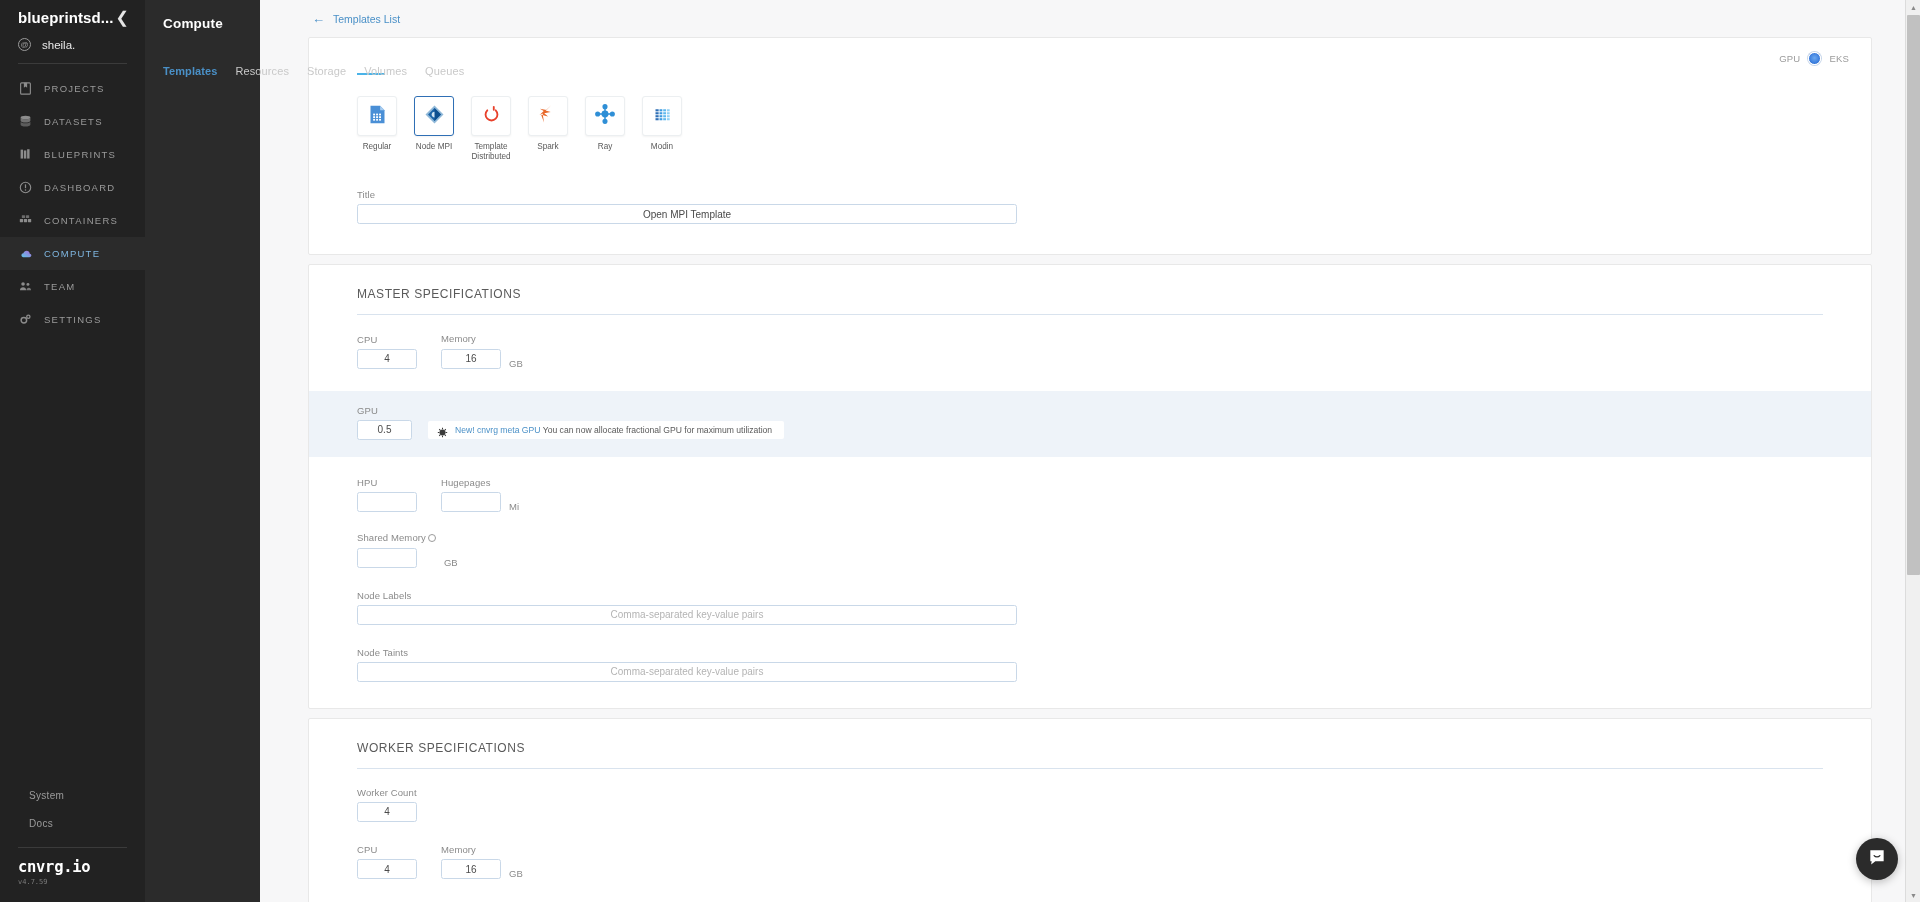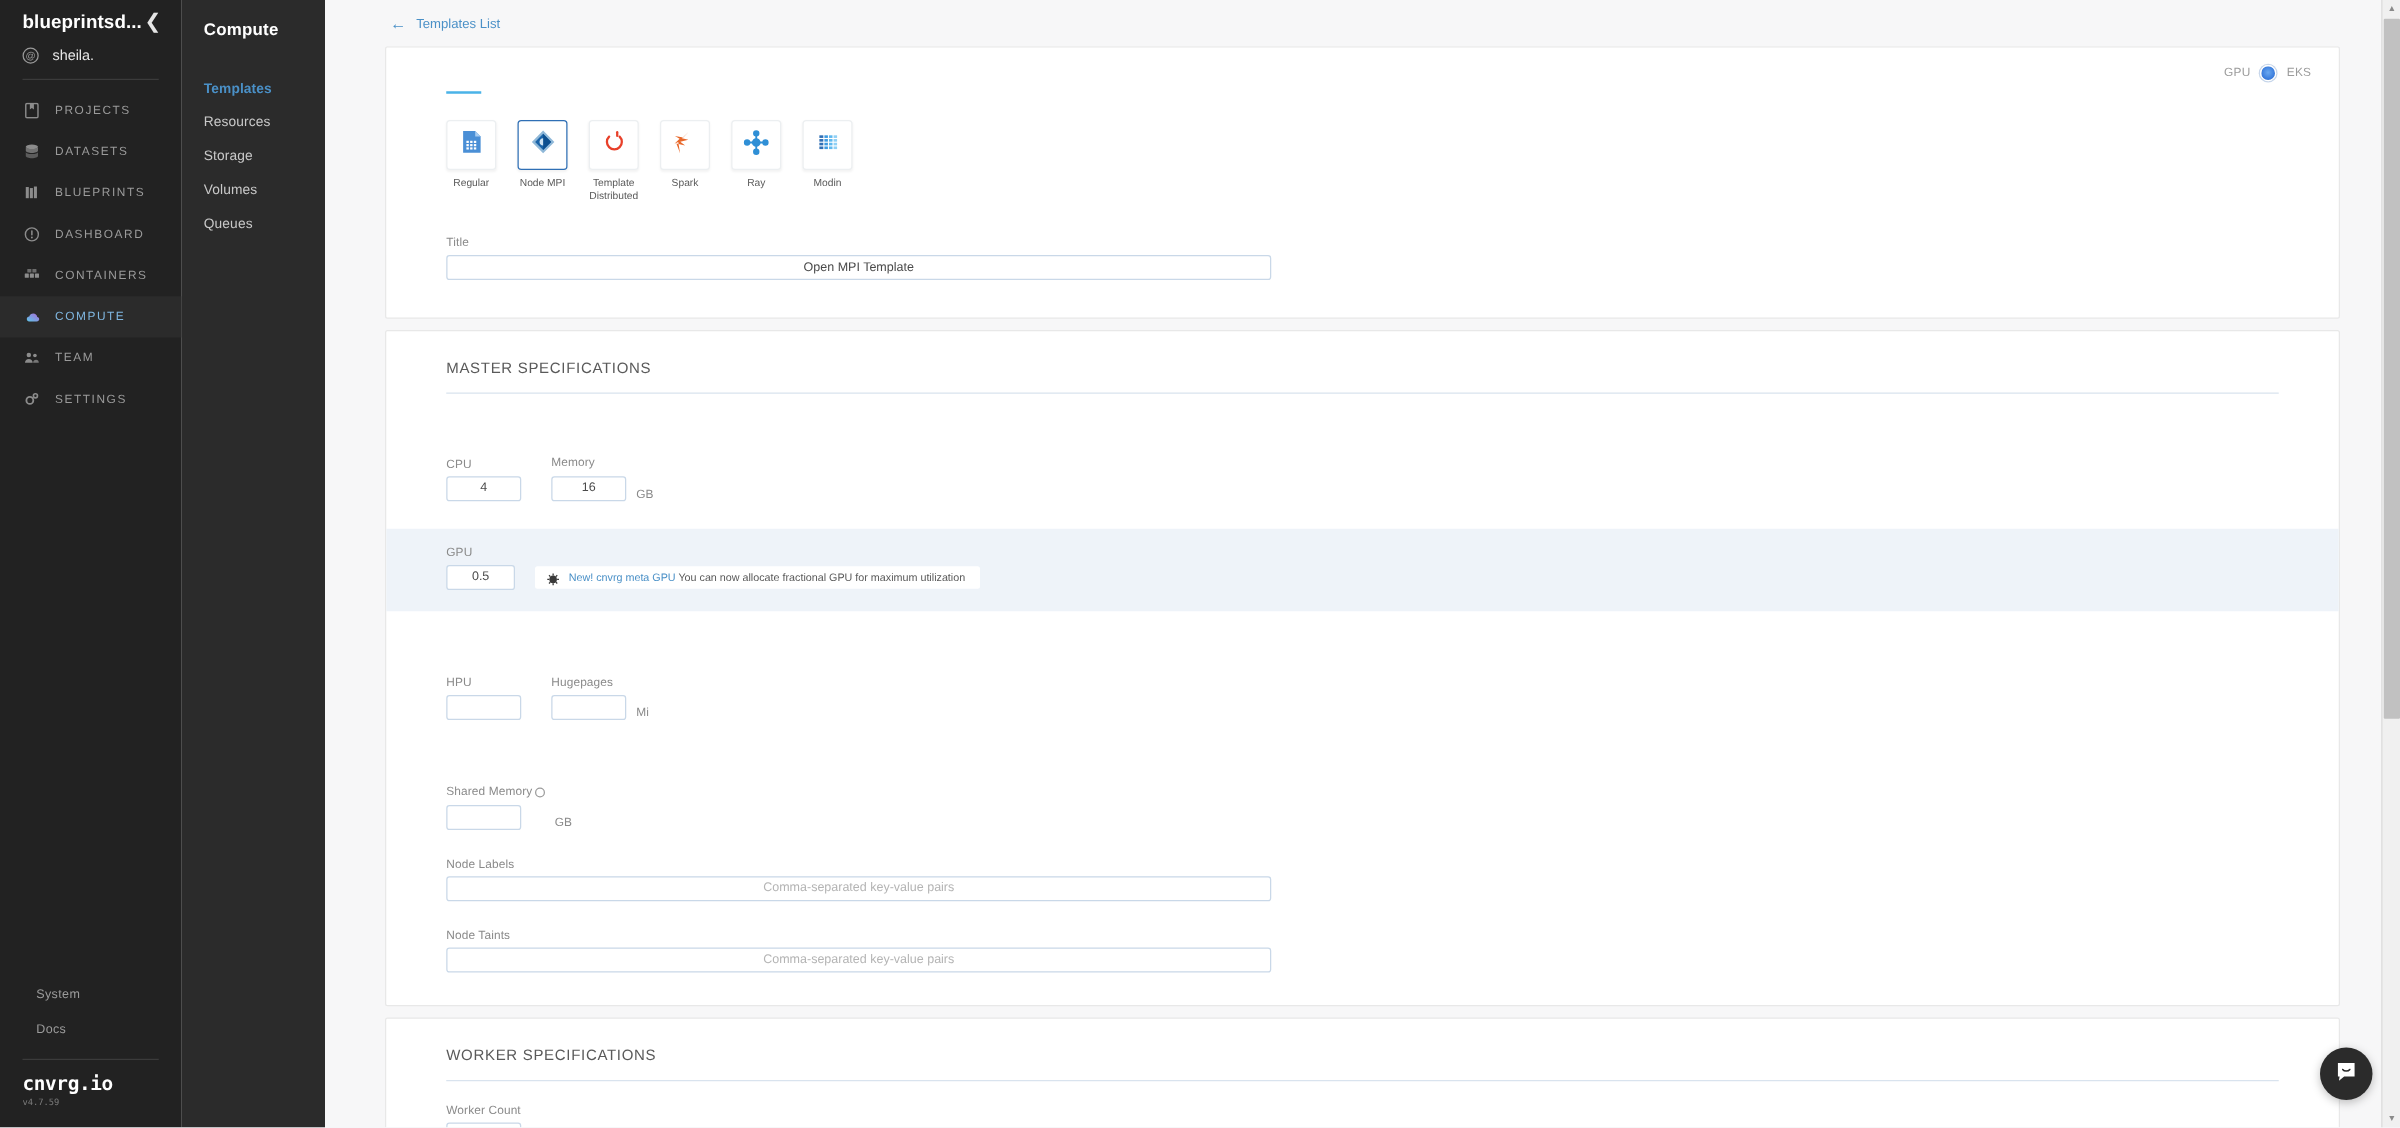--- a/index.html
+++ b/index.html
@@ -87,21 +87,21 @@
   
   .sidebar-secondary {
     width: 115px; min-width: 115px; height: 902px;
     background: #2b2b2b; position: relative; z-index: 4;
     padding-top: 16px;
   }
   .sec-title {
     color: #ffffff; font-size: 13.5px; font-weight: bold;
     padding: 0 0 0 18px; letter-spacing: .2px;
   }
-  .sec-list { margin-top: 26px; display: flex; flex-direction: column; }
+  .sec-list { margin-top: 26px; display: flex; flex-direction: row; }
   .sec-item {
     color: #c9c9c9; font-size: 11px; padding: 7.5px 0 7.5px 18px;
     cursor: pointer; letter-spacing: .1px;
   }
   .sec-item.active { color: #4a90c7; font-weight: bold; }
 
   
   .main {
     flex: 1; height: 902px; background: #f7f7f8;
     overflow: hidden; position: relative;
@@ -189,21 +189,21 @@
   .section-card { padding: 22px 0 26px 0; }
   .section-head {
     font-size: 12px; color: #5a5a5a; letter-spacing: .55px;
     padding-left: 48px;
   }
   .section-rule {
     height: 1px; background: #d9e3ee; margin: 13px 48px 0 48px;
   }
   .row { display: flex; align-items: flex-end; padding-left: 48px; }
   .fgroup { display: flex; flex-direction: column; }
-  .fgroup.inline-unit { flex-direction: row; align-items: flex-end; margin-top: 32px; }
+  .fgroup.inline-unit { flex-direction: row; align-items: flex-end; }
 
   .gpu-strip {
     background: #eef3f9; margin-top: 22px;
     padding: 14px 0 17px 48px; display: flex; flex-direction: column;
   }
   .gpu-banner {
     display: flex; align-items: center; gap: 7px;
     background: #ffffff; border-radius: 2px;
     padding: 4px 12px 4px 9px; height: 18px; margin-left: 16px;
   }

